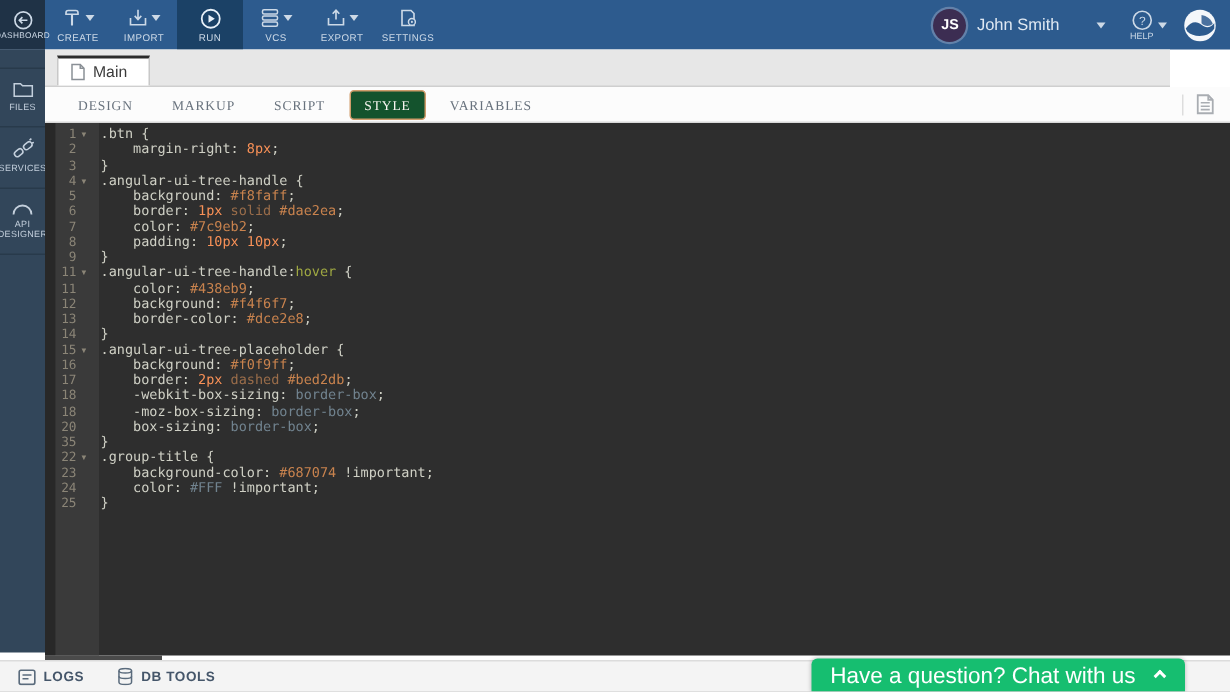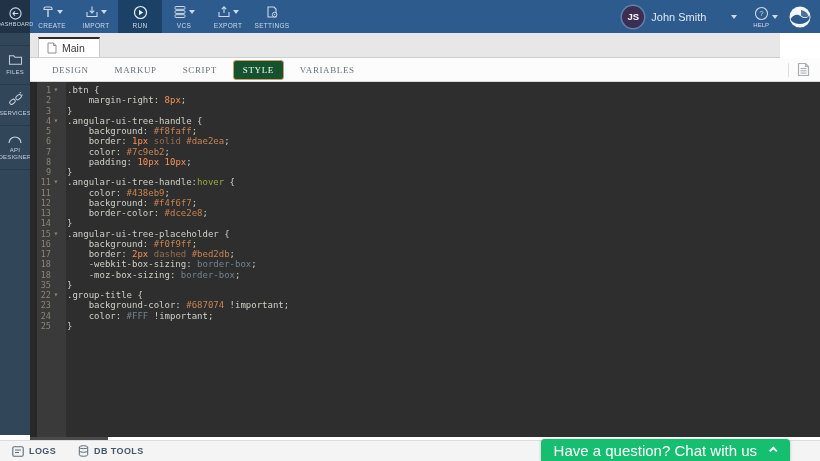--- a/index.html
+++ b/index.html
@@ -298,20 +298,21 @@
         <div class="code-line"><span class="ln">11</span><span class="fold">▾</span><span class="txt"><span class="tk-d">.angular-ui-tree-handle:</span><span class="tk-p">hover</span><span class="tk-d"> {</span></span></div>
         <div class="code-line"><span class="ln">11</span><span class="fold"></span><span class="txt"><span class="tk-d">    color: </span><span class="tk-h">#438eb9</span><span class="tk-d">;</span></span></div>
         <div class="code-line"><span class="ln">12</span><span class="fold"></span><span class="txt"><span class="tk-d">    background: </span><span class="tk-h">#f4f6f7</span><span class="tk-d">;</span></span></div>
         <div class="code-line"><span class="ln">13</span><span class="fold"></span><span class="txt"><span class="tk-d">    border-color: </span><span class="tk-h">#dce2e8</span><span class="tk-d">;</span></span></div>
         <div class="code-line"><span class="ln">14</span><span class="fold"></span><span class="txt"><span class="tk-d">}</span></span></div>
         <div class="code-line"><span class="ln">15</span><span class="fold">▾</span><span class="txt"><span class="tk-d">.angular-ui-tree-placeholder {</span></span></div>
         <div class="code-line"><span class="ln">16</span><span class="fold"></span><span class="txt"><span class="tk-d">    background: </span><span class="tk-h">#f0f9ff</span><span class="tk-d">;</span></span></div>
         <div class="code-line"><span class="ln">17</span><span class="fold"></span><span class="txt"><span class="tk-d">    border: </span><span class="tk-n">2px</span><span class="tk-d"> </span><span class="tk-k">dashed</span><span class="tk-d"> </span><span class="tk-h">#bed2db</span><span class="tk-d">;</span></span></div>
         <div class="code-line"><span class="ln">18</span><span class="fold"></span><span class="txt"><span class="tk-d">    -webkit-box-sizing: </span><span class="tk-b">border-box</span><span class="tk-d">;</span></span></div>
         <div class="code-line"><span class="ln">18</span><span class="fold"></span><span class="txt"><span class="tk-d">    -moz-box-sizing: </span><span class="tk-b">border-box</span><span class="tk-d">;</span></span></div>
+        <div class="code-line"><span class="ln">20</span><span class="fold"></span><span class="txt"><span class="tk-d">    box-sizing: </span><span class="tk-b">border-box</span><span class="tk-d">;</span></span></div>
         <div class="code-line"><span class="ln">35</span><span class="fold"></span><span class="txt"><span class="tk-d">}</span></span></div>
         <div class="code-line"><span class="ln">22</span><span class="fold">▾</span><span class="txt"><span class="tk-d">.group-title {</span></span></div>
         <div class="code-line"><span class="ln">23</span><span class="fold"></span><span class="txt"><span class="tk-d">    background-color: </span><span class="tk-h">#687074</span><span class="tk-d"> !important;</span></span></div>
         <div class="code-line"><span class="ln">24</span><span class="fold"></span><span class="txt"><span class="tk-d">    color: </span><span class="tk-b">#FFF</span><span class="tk-d"> !important;</span></span></div>
         <div class="code-line"><span class="ln">25</span><span class="fold"></span><span class="txt"><span class="tk-d">}</span></span></div>
       </div>
   </div>
   <div class="hscroll-thumb"></div>
 
   <div class="bottombar">

